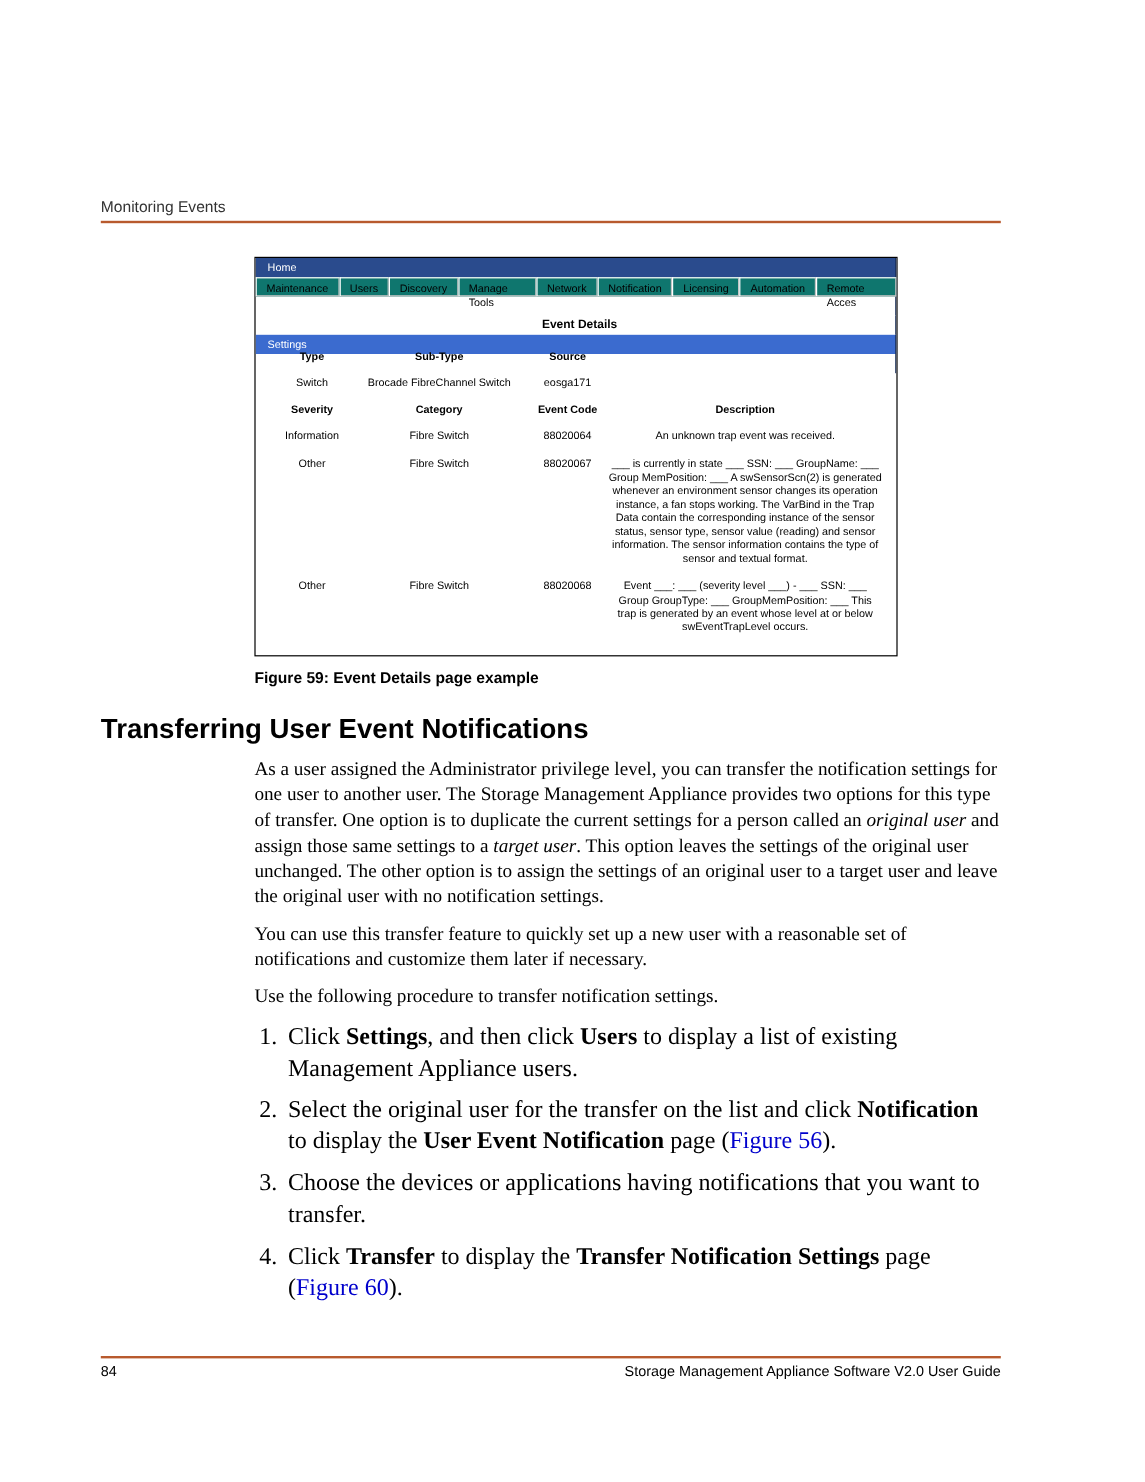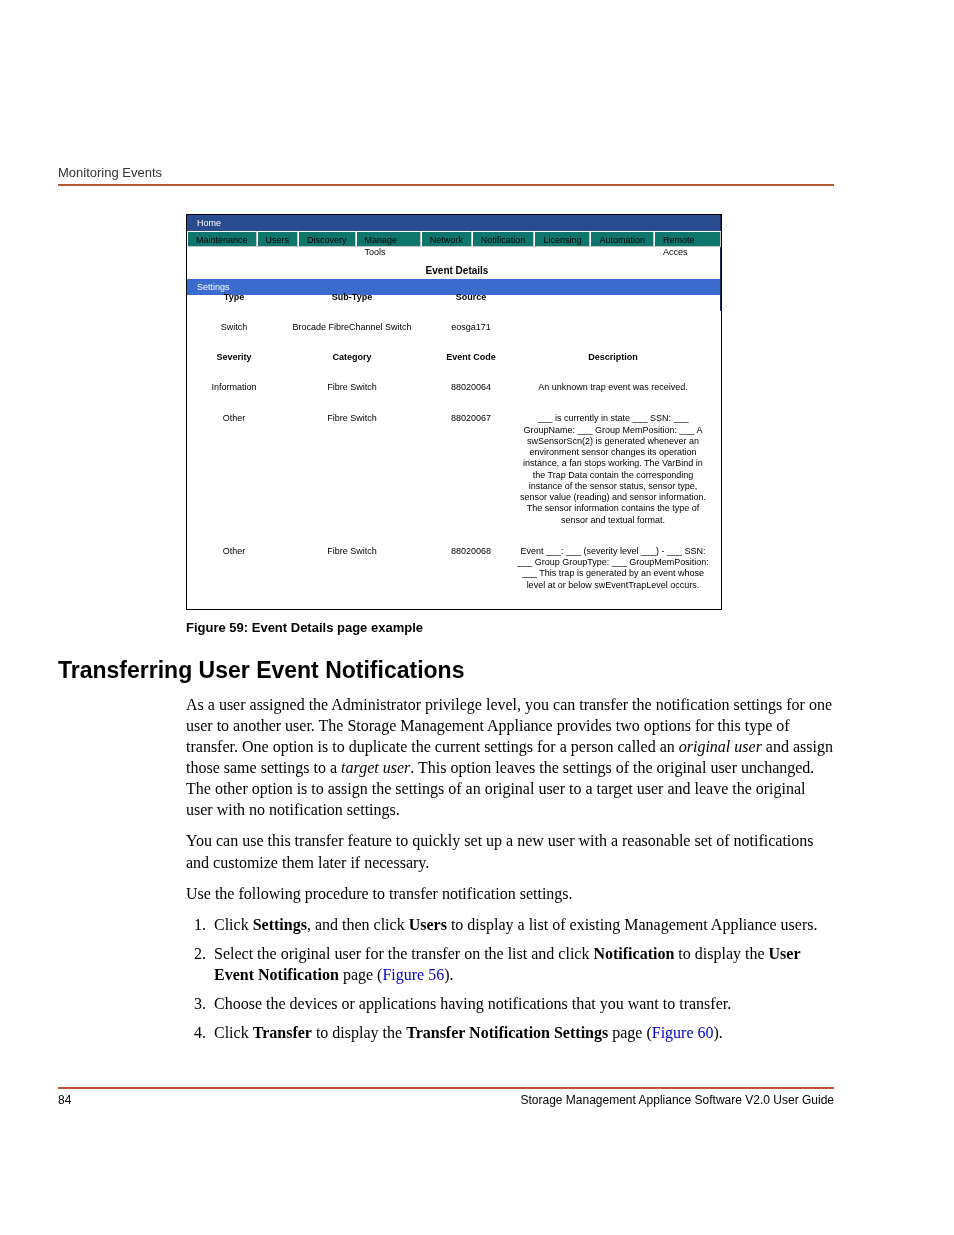--- a/index.html
+++ b/index.html
@@ -4,21 +4,21 @@
 <style>
   body {
     margin: 0;
     padding: 0;
     background: #fff;
     font-family: "Times New Roman", Times, serif;
     color: #000;
     width: 954px;
   }
   .page {
-    padding: 165px 120px 60px 58px;
+    padding: 165px 120px 60px 84px;
     box-sizing: border-box;
   }
   .header {
     font-family: Arial, Helvetica, sans-serif;
     font-size: 13px;
     color: #333;
     margin-bottom: 4px;
   }
   .header-rule {
     border: 0;
@@ -93,21 +93,20 @@
     font-weight: bold;
     font-size: 10px;
     margin-bottom: 14px;
   }
   .grid {
     display: grid;
     grid-template-columns: 58px 146px 60px 1fr;
     column-gap: 4px;
     row-gap: 8px;
     font-size: 9px;
-    gap: 16px;
   }
   .grid .th {
     font-weight: bold;
     padding: 2px 0;
   }
   .grid .td {
     padding: 2px 0;
   }
   .grid .desc {
     line-height: 1.25;
@@ -129,21 +128,21 @@
   .body-text {
     font-size: 16px;
     line-height: 1.32;
     margin: 0 0 10px 128px;
   }
   .italic { font-style: italic; }
   .bold { font-weight: bold; }
   ol.steps {
     margin: 0 0 0 128px;
     padding-left: 24px;
-    font-size: 16px;
+    font-size: 20px;
     line-height: 1.32;
   }
   ol.steps li {
     margin-bottom: 8px;
     padding-left: 4px;
   }
   .link {
     color: #0000cc;
     text-align: right;
   }

